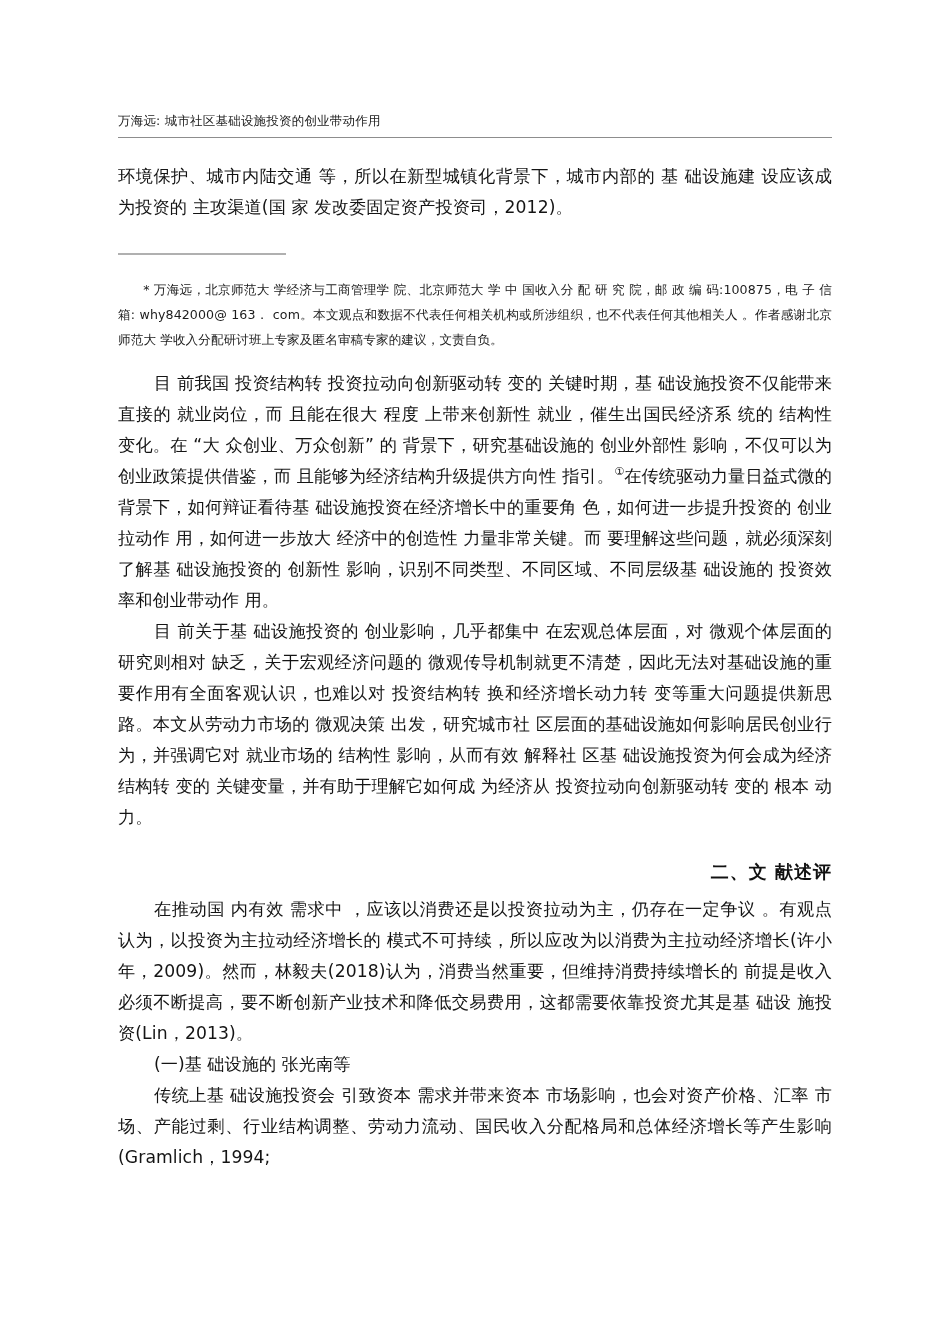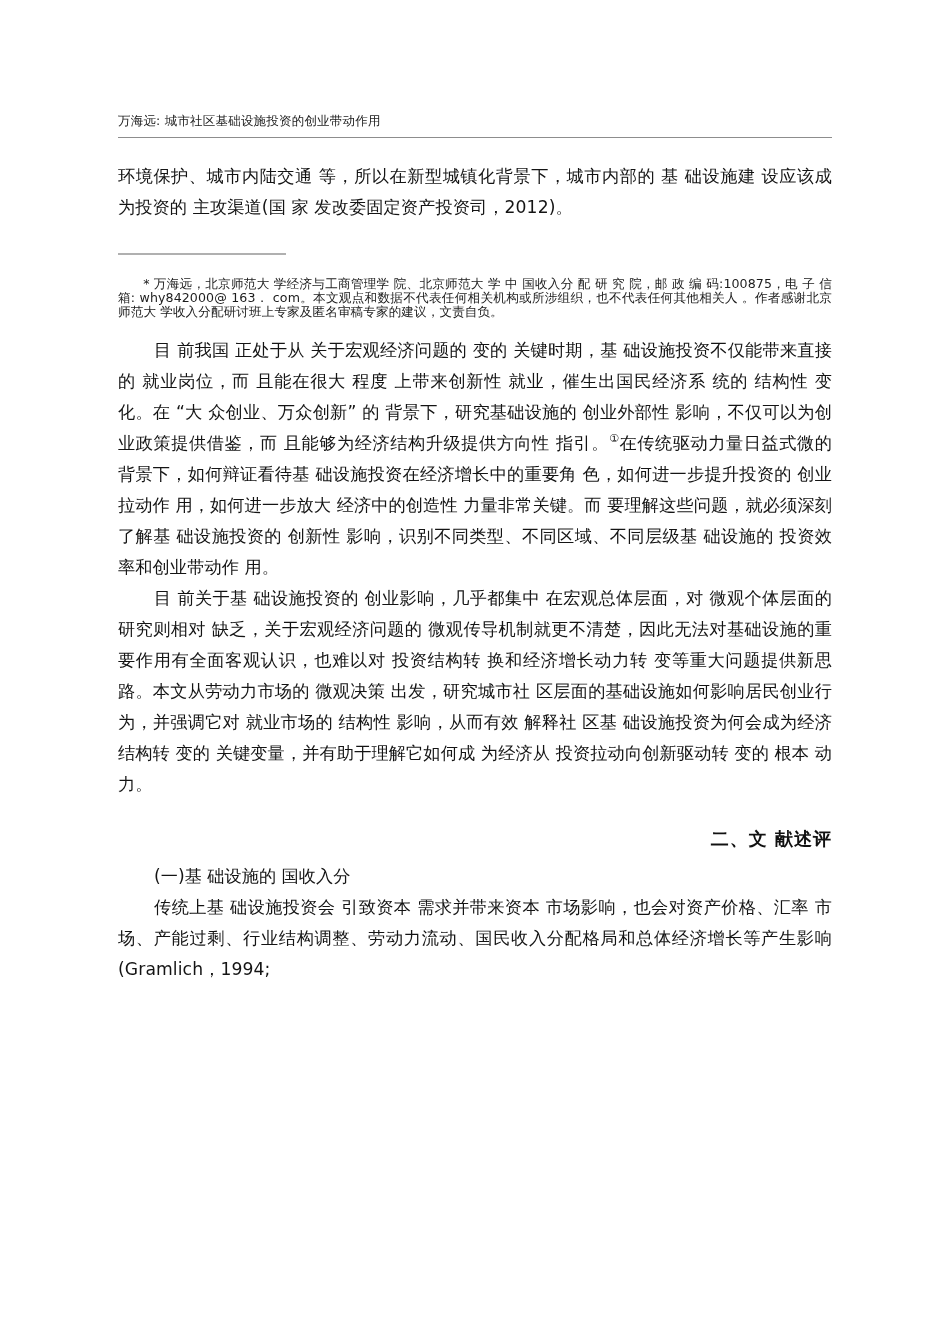--- a/index.html
+++ b/index.html
@@ -69,21 +69,21 @@
     margin-top: 30px;
   }
   .footnote-rule {
     width: 168px;
     height: 0;
     border-top: 2px solid #b0b0b0;
     margin-bottom: 22px;
   }
   .footnote-text {
     font-size: 12.6px;
-    line-height: 14px;
+    line-height: 25px;
     text-align: justify;
     text-justify: inter-ideograph;
     color: #1c1c1c;
     margin: 0;
     text-indent: 2em;
     letter-spacing: 0.1px;
   }
 
   
   .section-heading {
@@ -111,27 +111,28 @@
     <div class="header-rule"></div>
 
     <p class="body-para lead-block">环境保护、城市内陆交通 等，所以在新型城镇化背景下，城市内部的 基 础设施建 设应该成 为投资的 主攻渠道(国 家 发改委固定资产投资司，2012)。</p>
 
     <div class="footnote-zone">
       <div class="footnote-rule"></div>
       <p class="footnote-text">* 万海远，北京师范大 学经济与工商管理学 院、北京师范大 学 中 国收入分 配 研 究 院，邮 政 编 码:100875，电 子 信箱: why842000@ 163． com。本文观点和数据不代表任何相关机构或所涉组织，也不代表任何其他相关人 。作者感谢北京师范大 学收入分配研讨班上专家及匿名审稿专家的建议，文责自负。</p>
     </div>
 
     <p class="body-para indent" style="margin-top:16px;">
-      <span>目 前我国 正处于从 关于宏观经济问题的 变的 关键时期，基 础设施投资不仅能带来直接的 就业岗位，而 且能在很大 程度 上带来创新性 就业，催生出国民经济系 统的 结构性 变化。在 “大 众创业、万众创新” 的 背景下，研究基础设施的 创业外部性 影响，不仅可以为创业政策提供借鉴，而 且能够为经济结构升级提供方向性 指引。</span><span class="fn-marker">①</span><span>在传统驱动力量日益式微的 背景下，如何辩证看待基 础设施投资在经济增长中的重要角 色，如何进一步提升投资的 创业拉动作 用，如何进一步放大 经济中的创造性 力量非常关键。而 要理解这些问题，就必须深刻了解基 础设施投资的 创新性 影响，识别不同类型、不同区域、不同层级基 础设施的 投资效率和创业带动作 用。</span>
+      <span>目 前我国 投资结构转 投资拉动向创新驱动转 变的 关键时期，基 础设施投资不仅能带来直接的 就业岗位，而 且能在很大 程度 上带来创新性 就业，催生出国民经济系 统的 结构性 变化。在 “大 众创业、万众创新” 的 背景下，研究基础设施的 创业外部性 影响，不仅可以为创业政策提供借鉴，而 且能够为经济结构升级提供方向性 指引。</span><span class="fn-marker">①</span><span>在传统驱动力量日益式微的 背景下，如何辩证看待基 础设施投资在经济增长中的重要角 色，如何进一步提升投资的 创业拉动作 用，如何进一步放大 经济中的创造性 力量非常关键。而 要理解这些问题，就必须深刻了解基 础设施投资的 创新性 影响，识别不同类型、不同区域、不同层级基 础设施的 投资效率和创业带动作 用。</span>
     </p>
 
     <p class="body-para indent">目 前关于基 础设施投资的 创业影响，几乎都集中 在宏观总体层面，对 微观个体层面的研究则相对 缺乏，关于宏观经济问题的 微观传导机制就更不清楚，因此无法对基础设施的重要作用有全面客观认识，也难以对 投资结构转 换和经济增长动力转 变等重大问题提供新思路。本文从劳动力市场的 微观决策 出发，研究城市社 区层面的基础设施如何影响居民创业行为，并强调它对 就业市场的 结构性 影响，从而有效 解释社 区基 础设施投资为何会成为经济结构转 变的 关键变量，并有助于理解它如何成 为经济从 投资拉动向创新驱动转 变的 根本 动力。</p>
 
     <h2 class="section-heading">二、文 献述评</h2>
 
+    <p class="body-para indent">在推动国 内有效 需求中 ，应该以消费还是以投资拉动为主，仍存在一定争议 。有观点认为，以投资为主拉动经济增长的 模式不可持续，所以应改为以消费为主拉动经济增长(许小年，2009)。然而，林毅夫(2018)认为，消费当然重要，但维持消费持续增长的 前提是收入必须不断提高，要不断创新产业技术和降低交易费用，这都需要依靠投资尤其是基 础设 施投资(Lin，2013)。</p>
 
-    <p class="subsection-heading">(一)基 础设施的 国收入分</p>
+    <p class="subsection-heading">(一)基 础设施的 张光南等</p>
 
     <p class="body-para indent">传统上基 础设施投资会 引致资本 需求并带来资本 市场影响，也会对资产价格、汇率 市场、产能过剩、行业结构调整、劳动力流动、国民收入分配格局和总体经济增长等产生影响(Gramlich，1994;</p>
 
 
   </div>
 </div>
 
 </body></html>

